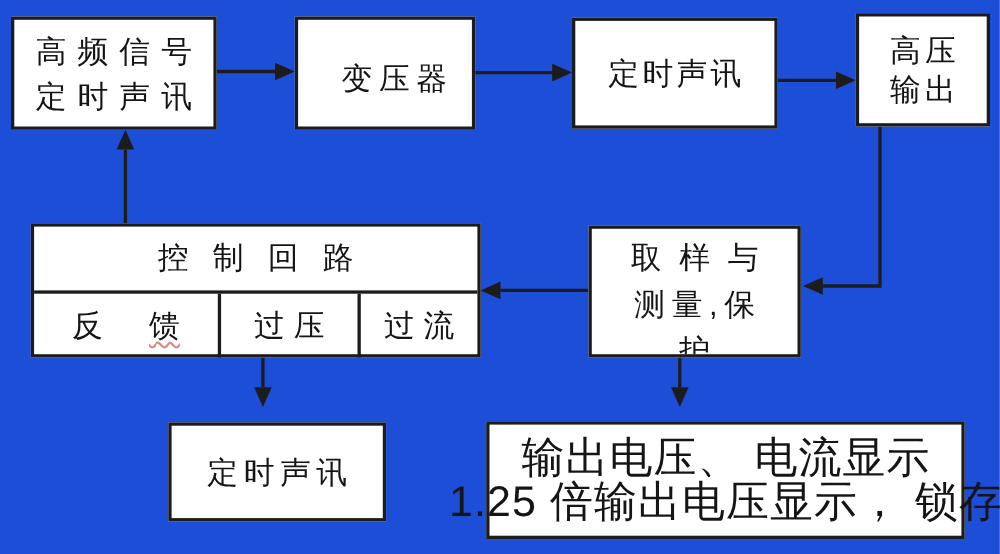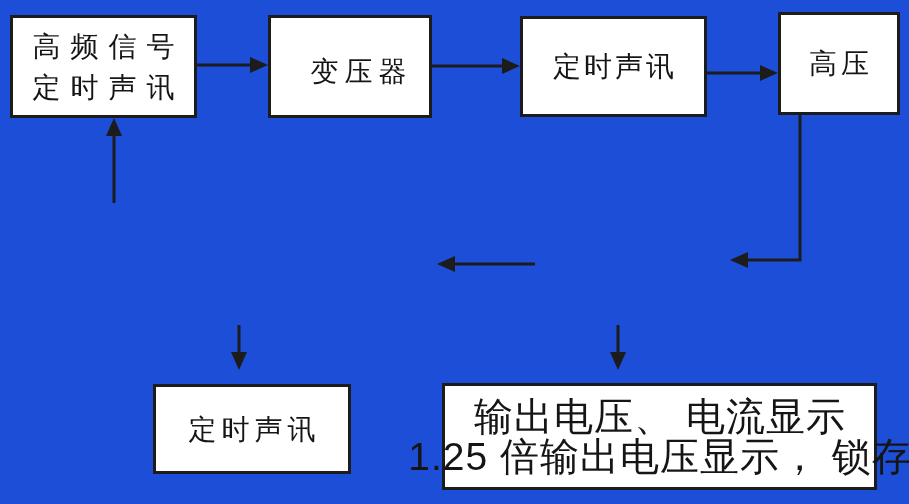--- a/index.html
+++ b/index.html
@@ -155,23 +155,46 @@
   <div class="box" id="b2">
     <div class="ln ls6">变压器</div>
   </div>
 
   <div class="box" id="b3">
     <div class="ln ls3">定时声讯</div>
   </div>
 
   <div class="box" id="b4">
     <div class="ln ls4">高压</div>
-  </div>
-
-
+    <div class="ln ls4">输出</div>
+  </div>
+
+  <div class="box" id="b5">
+    <div class="ctl-title-row">
+      <span class="ls22">控制回路</span>
+    </div>
+    <div class="ctl-cells">
+      <div class="ctl-cell c1">
+        <span>反</span>
+          <span class="sq fk-gap">馈</span>
+      </div>
+      <div class="ctl-cell c2">
+        <span class="ls8">过压</span>
+      </div>
+      <div class="ctl-cell c3">
+        <span class="ls8">过流</span>
+      </div>
+    </div>
+  </div>
+
+  <div class="box" id="b6">
+    <div class="ln ls16">取样与</div>
+    <div class="ln ls6">测量,保</div>
+    <div class="ln">护</div>
+  </div>
 
   <div class="box" id="b7">
     <div class="ln ls5">定时声讯</div>
   </div>
 
   <div class="box" id="b8">
     <div class="ln">输出电压、 电流显示</div>
     <div class="ln">1.25 倍输出电压显示， 锁存</div>
   </div>
 

